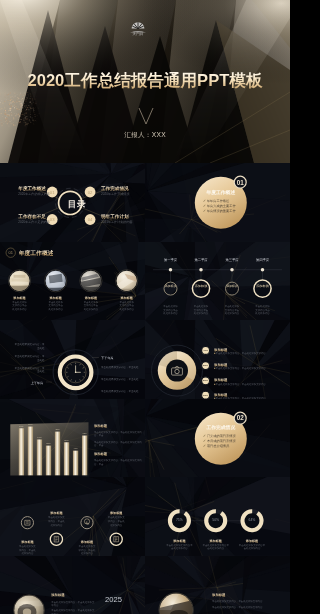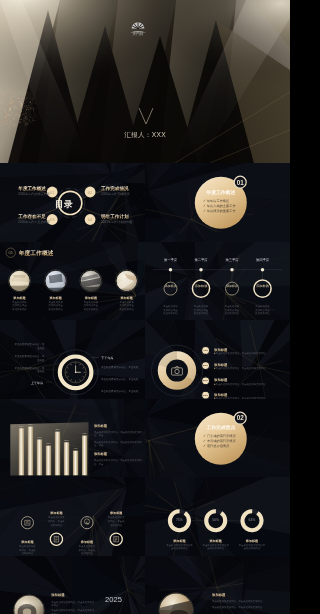--- a/index.html
+++ b/index.html
@@ -465,20 +465,21 @@
           <path d="M8,8.6 L8,2.3"></path>
             <path d="M8,8.6 L4.0,3.6"></path>
             <path d="M8,8.6 L12.0,3.6"></path>
           <path d="M8,8.6 L2.3,6.1"></path>
             <path d="M8,8.6 L13.7,6.1"></path>
         </g>
         <path d="M0,12.6 Q8,9.9 16,12.6 Q8,11.3 0,12.6 Z" fill="#e9e9e9"></path>
         <text x="8" y="14.9" font-size="3.6" fill="#e0e0e0" text-anchor="middle" font-family="'Liberation Sans',sans-serif">天門日</text>
       </g>
     </svg>
+    <div class="title">2020工作总结报告通用PPT模板</div>
     <div class="sub">汇报人：XXX</div>
   </div>
 
   <div class="thumbs">
 
     <div class="slide" style="left:0;top:0">
       <svg class="bg" width="145" height="78.5" viewBox="0 0 145 78.5">
           <g class="poly">
             <rect width="145" height="78.5" fill="#070910"></rect>
             <polygon points="102.0,59.1 -60.6,108.9 -64.8,26.3" fill="#05060a" opacity="0.88"></polygon>
@@ -546,21 +547,21 @@
           <circle cx="52.2" cy="56.5" r="5.4" fill="#f0dcb6"></circle>
           <circle cx="90.1" cy="56.5" r="5.4" fill="#f0dcb6"></circle>
         </g>
         <g font-size="4.2" fill="#b9a276" text-anchor="middle" font-family="'Liberation Sans',sans-serif">
           <text x="52.2" y="30.5">01</text>
           <text x="90.1" y="30.5">02</text>
           <text x="52.2" y="58">03</text>
           <text x="90.1" y="58">04</text>
         </g>
       </svg>
-      <div style="position:absolute;left:55px;top:35.5px;width:31px;text-align:left;font-size:8.6px;line-height:10px;letter-spacing:0.5px;color:#f3ece0;font-weight:bold;">目录</div>
+      <div style="position:absolute;left:55px;top:35.5px;width:31px;text-align:right;font-size:8.6px;line-height:10px;letter-spacing:0.5px;color:#f3ece0;font-weight:bold;">目录</div>
       <div style="position:absolute;left:18.3px;top:23px;">
         <div class="gtitle" style="position:static;font-size:4.6px;line-height:6px;">年度工作概述</div>
         <div class="dim" style="position:static;font-size:3.1px;line-height:5px;color:#5d6068;">2020年工作的相关内容</div>
       </div>
       <div style="position:absolute;left:101px;top:23px;">
         <div class="gtitle" style="position:static;font-size:4.6px;line-height:6px;">工作完成情况</div>
         <div class="dim" style="position:static;font-size:3.1px;line-height:5px;color:#5d6068;">2020年工作完成情况</div>
       </div>
       <div style="position:absolute;left:18.3px;top:50.5px;">
         <div class="gtitle" style="position:static;font-size:4.6px;line-height:6px;">工作存在不足</div>

